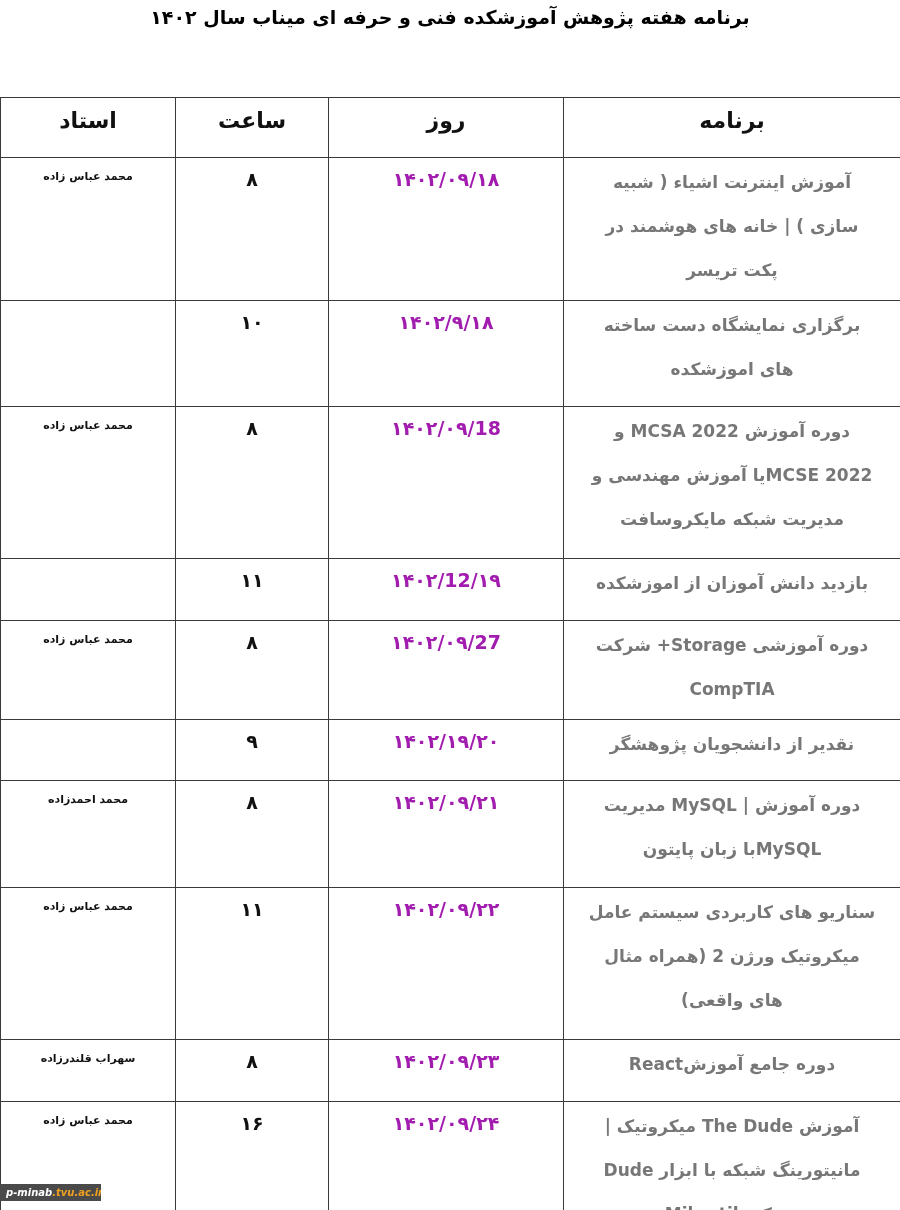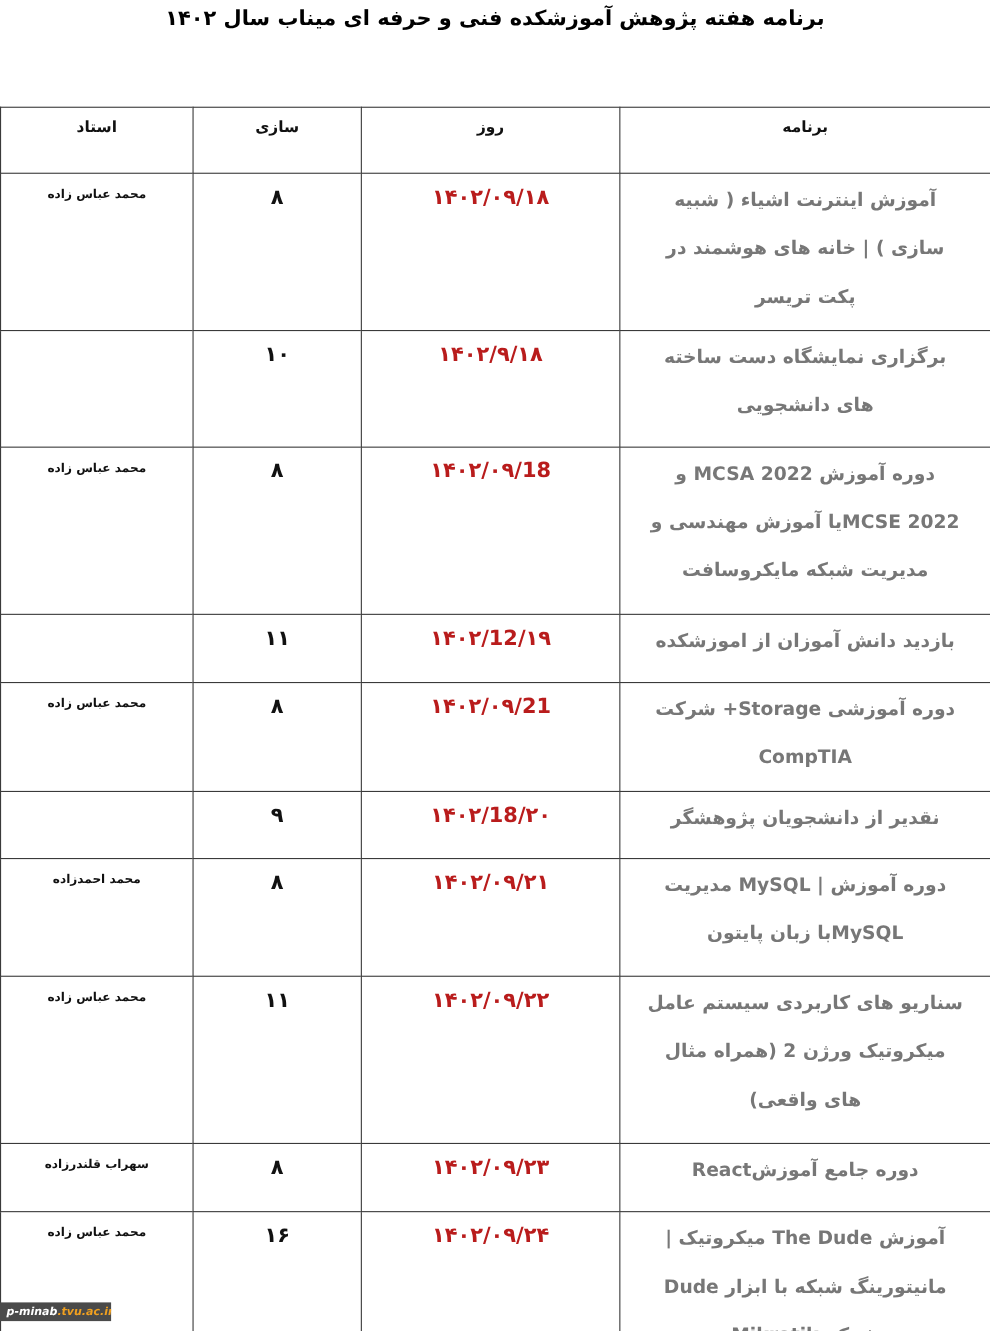--- a/index.html
+++ b/index.html
@@ -38,21 +38,21 @@
       direction: rtl;
       table-layout: fixed;
     }
     table.schedule td, table.schedule th {
       border: 1.5px solid #3a3a3a;
       vertical-align: top;
       text-align: center;
     }
     table.schedule th {
       font-weight: bold;
-      font-size: 14px;
+      font-size: 22px;
       color: #111;
       padding-top: 10px;
       height: 60px;
       margin-left: 24px;
     }
     .col-program { width: 337px; }
     .col-day { width: 235px; }
     .col-hour { width: 153px; }
     .col-teacher { width: 175px; }
 
@@ -60,21 +60,21 @@
       color: #777777;
       font-weight: bold;
       font-size: 17px;
       line-height: 44px;
       padding: 2px 22px 8px 22px;
       direction: rtl;
     }
     td.day {
       font-weight: bold;
       font-size: 19px;
-      color: #b91c1c;
+      color: #a21caf;
       padding-top: 10px;
       letter-spacing: 1px;
     }
     td.hour {
       font-weight: bold;
       font-size: 19px;
       color: #111;
       padding-top: 10px;
     }
     td.teacher {
@@ -112,58 +112,58 @@
     <colgroup>
       <col class="col-program">
       <col class="col-day">
       <col class="col-hour">
       <col class="col-teacher">
     </colgroup>
     <thead>
       <tr>
         <th>برنامه</th>
         <th>روز</th>
-        <th>سازی</th>
+        <th>ساعت</th>
         <th>استاد</th>
       </tr>
     </thead>
     <tbody>
       <tr style="height:107px">
         <td class="program">آموزش اینترنت اشیاء ( شبیه سازی ) | خانه های هوشمند در پکت تریسر</td>
         <td class="day">۱۴۰۲/۰۹/۱۸</td>
         <td class="hour">۸</td>
         <td class="teacher">محمد عباس زاده</td>
       </tr>
       <tr style="height:106px">
-        <td class="program">برگزاری نمایشگاه دست ساخته های دانشجویی</td>
+        <td class="program">برگزاری نمایشگاه دست ساخته های اموزشکده</td>
         <td class="day">۱۴۰۲/۹/۱۸</td>
         <td class="hour">۱۰</td>
         <td class="teacher"></td>
       </tr>
       <tr style="height:152px">
         <td class="program">دوره آموزش MCSA 2022 و MCSE 2022یا آموزش مهندسی و مدیریت شبکه مایکروسافت</td>
         <td class="day">۱۴۰۲/۰۹/18</td>
         <td class="hour">۸</td>
         <td class="teacher">محمد عباس زاده</td>
       </tr>
       <tr style="height:62px">
         <td class="program">بازدید دانش آموزان از اموزشکده</td>
         <td class="day">۱۴۰۲/12/۱۹</td>
         <td class="hour">۱۱</td>
         <td class="teacher"></td>
       </tr>
       <tr style="height:92px">
         <td class="program">دوره آموزشی Storage+ شرکت CompTIA</td>
-        <td class="day">۱۴۰۲/۰۹/21</td>
+        <td class="day">۱۴۰۲/۰۹/27</td>
         <td class="hour">۸</td>
         <td class="teacher">محمد عباس زاده</td>
       </tr>
       <tr style="height:61px">
         <td class="program">نقدیر از دانشجویان پژوهشگر</td>
-        <td class="day">۱۴۰۲/18/۲۰</td>
+        <td class="day">۱۴۰۲/۱۹/۲۰</td>
         <td class="hour">۹</td>
         <td class="teacher"></td>
       </tr>
       <tr style="height:107px">
         <td class="program">دوره آموزش | MySQL مدیریت MySQLبا زبان پایتون</td>
         <td class="day">۱۴۰۲/۰۹/۲۱</td>
         <td class="hour">۸</td>
         <td class="teacher">محمد احمدزاده</td>
       </tr>
       <tr style="height:152px">

